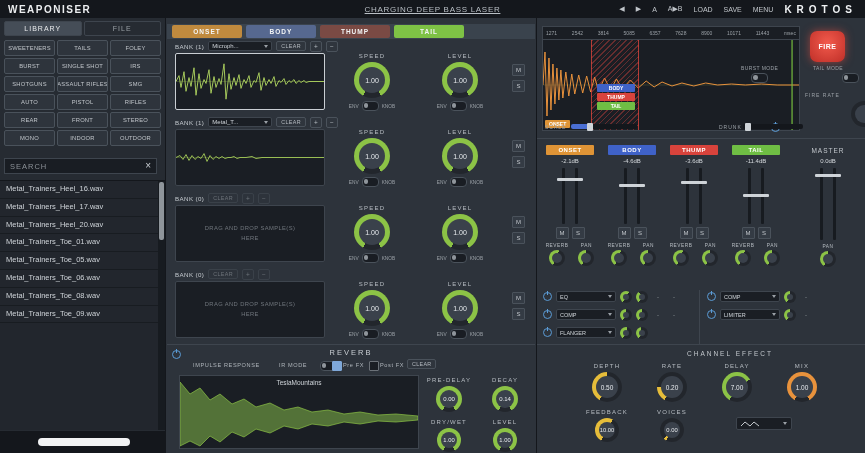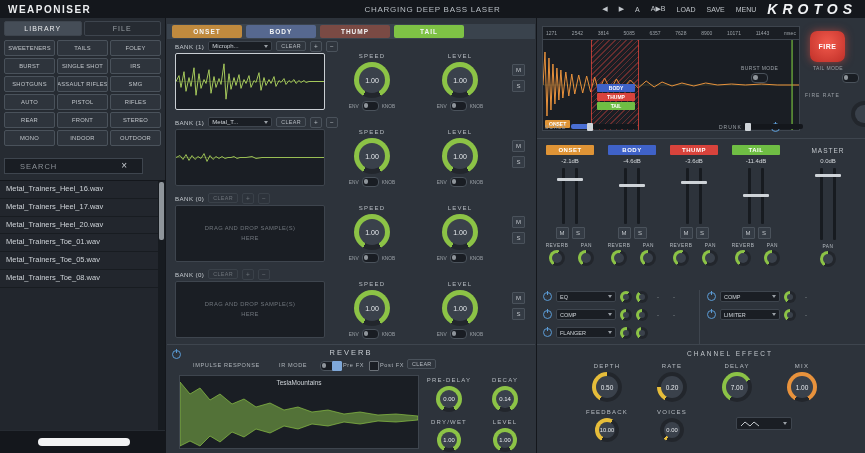--- a/index.html
+++ b/index.html
@@ -1,32 +1,32 @@
 <!DOCTYPE html>
 <html><head>
 <meta charset="utf-8">
 <style>
   html,body{margin:0;padding:0;}
   body{width:865px;height:453px;background:#2d333b;font-family:"Liberation Sans",sans-serif;color:#c3c8cd;overflow:hidden;position:relative;font-size:7px;-webkit-font-smoothing:antialiased;}
   .abs{position:absolute;}
   
   .topbar{position:absolute;top:0;left:0;right:0;height:18px;background:#14171c;display:flex;align-items:center;padding:0 8px;box-sizing:border-box;z-index:5;}
   .logo{font-size:10px;font-weight:bold;letter-spacing:1.5px;color:#eceef0;}
-  .tb-title{position:absolute;left:50%;transform:translateX(-50%);font-size:8px;letter-spacing:.7px;color:#b9bfc5;}
+  .tb-title{position:absolute;left:50%;transform:translateX(-50%);font-size:8px;letter-spacing:.7px;color:#b9bfc5;text-decoration:underline;}
   .tb-right{margin-left:auto;display:flex;align-items:center;gap:11px;font-size:7px;color:#c0c5ca;}
   .tb-btn{cursor:default;}
-  .brand{font-size:14px;font-weight:bold;letter-spacing:5px;color:#f0f2f4;font-style:italic;}
+  .brand{font-size:10px;font-weight:bold;letter-spacing:5px;color:#f0f2f4;}
   
   .sidebar{position:absolute;top:18px;left:0;width:166px;bottom:0;background:#262b32;border-right:1px solid #14171c;box-sizing:border-box;}
   .lib-tabs{position:absolute;top:3px;left:4px;right:4px;height:15px;display:flex;gap:2px;}
   .lib-tab{flex:1;display:flex;align-items:center;justify-content:center;font-size:7px;letter-spacing:1px;background:#262b32;border:1px solid #3e454e;color:#9aa0a6;border-radius:2px;}
   .lib-tab.on{background:#454d57;color:#e8eaec;}
   .catgrid{position:absolute;left:4px;right:4px;display:grid;grid-template-columns:1fr 1fr 1fr;gap:2px;}
   .cat{height:14px;display:flex;align-items:center;justify-content:center;font-size:5.8px;letter-spacing:.2px;background:#2e343c;border:1px solid #4a525b;border-radius:2px;color:#c0c5ca;white-space:nowrap;overflow:hidden;}
-  .search{position:absolute;left:4px;right:22px;top:140px;height:16px;background:#191d23;border:1px solid #3e454e;display:flex;align-items:center;justify-content:space-between;padding:0 15px;box-sizing:border-box;}
+  .search{position:absolute;left:4px;right:8px;top:140px;height:16px;background:#191d23;border:1px solid #3e454e;display:flex;align-items:center;justify-content:space-between;padding:0 5px;box-sizing:border-box;}
   .search .q{font-size:7.5px;letter-spacing:1px;color:#8b9197;}
   .search .x{font-size:10px;color:#c8cdd2;line-height:1;}
   .files{position:absolute;left:0;right:0;top:162px;bottom:23px;background:#22262d;border-top:1px solid #14171c;overflow:hidden;}
   .file{height:16.8px;line-height:16.8px;padding-left:6px;font-size:7.5px;color:#ced3d8;border-bottom:1px solid #181c21;white-space:nowrap;}
   .fscroll{position:absolute;top:0;right:0;bottom:0;width:7px;background:#171b20;}
   .fthumb{position:absolute;top:1px;left:1px;width:5px;height:58px;background:#8f959b;border-radius:2px;}
   .hsl{position:absolute;left:0;right:0;bottom:0;height:22px;background:#14171c;}
   .hsl .thumb{position:absolute;left:38px;top:7px;width:92px;height:8px;background:#f2f3f4;border-radius:4px;}
   
   .center{position:absolute;top:18px;left:167px;width:368px;bottom:0;background:#2d333b;}
@@ -158,21 +158,23 @@
   <div class="search">
     <span class="q">SEARCH</span>
     <span class="x">×</span>
   </div>
   <div class="files">
     <div class="file">Metal_Trainers_Heel_16.wav</div>
     <div class="file">Metal_Trainers_Heel_17.wav</div>
     <div class="file">Metal_Trainers_Heel_20.wav</div>
     <div class="file">Metal_Trainers_Toe_01.wav</div>
     <div class="file">Metal_Trainers_Toe_05.wav</div>
+    <div class="file">Metal_Trainers_Toe_06.wav</div>
     <div class="file">Metal_Trainers_Toe_08.wav</div>
+    <div class="file">Metal_Trainers_Toe_09.wav</div>
     <div class="fscroll">
         <div class="fthumb"></div>
       </div>
   </div>
   <div class="hsl">
       <div class="thumb"></div>
     </div>
 </div>
 
 <div class="center">

